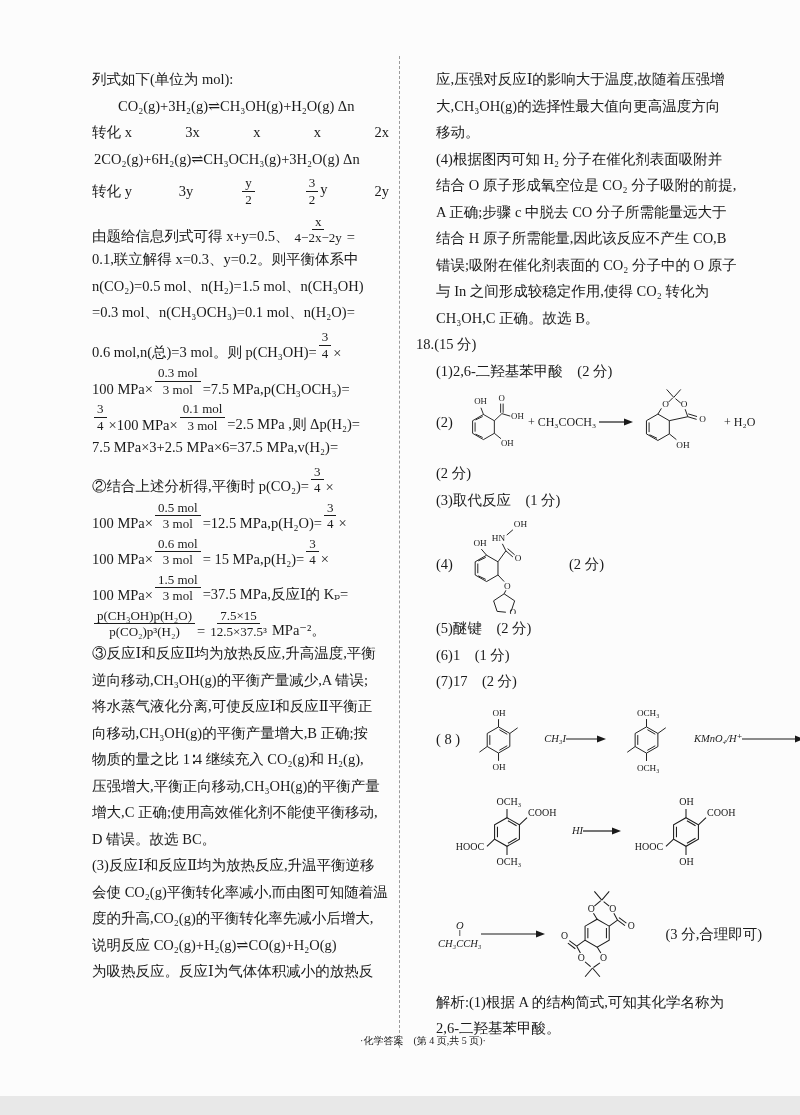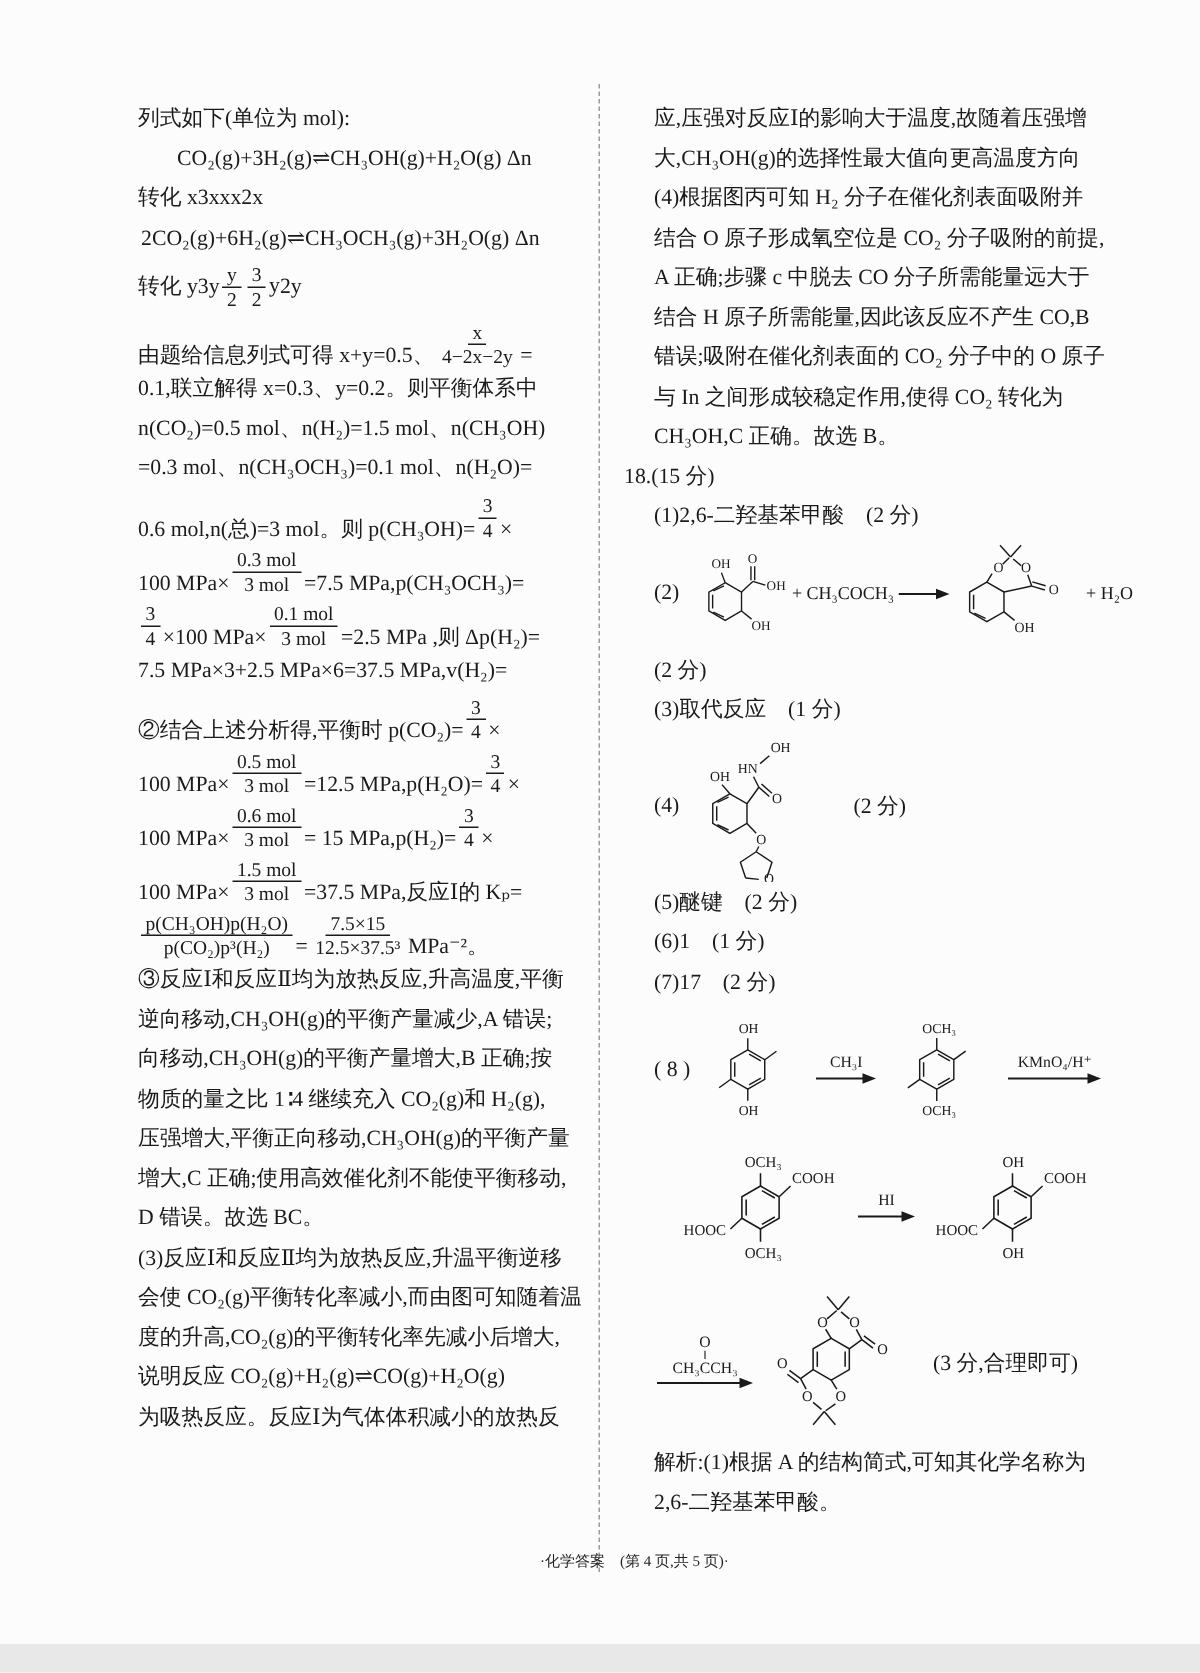--- a/index.html
+++ b/index.html
@@ -5,38 +5,38 @@
   html,body{margin:0;padding:0;background:#e8e8e8;}
   .page{position:relative;width:800px;height:1096px;background:#fcfcfc;overflow:hidden;
         font-family:"Liberation Serif","DejaVu Serif",serif;color:#1a1a1a;}
   .divider{position:absolute;left:399px;top:56px;height:992px;width:0;
            border-left:1px dashed #9a9a9a;}
   .col{position:absolute;top:66px;font-size:14.5px;}
   .col-left{left:92px;width:303px;}
   .col-right{left:416px;width:326px;}
   .ln{line-height:26.5px;min-height:26.5px;white-space:nowrap;}
   .segln{display:flex;align-items:flex-end;min-height:36px;line-height:normal;}
-  .cols{display:flex;align-items:center;padding-right:6px;font-family:Liberation Serif, serif;}
+  .cols{display:flex;justify-content:space-between;align-items:center;padding-right:6px;font-family:Liberation Serif, serif;}
   .cols.tall{min-height:38px;}
   .eq1{margin-left:26px;}
   .eq2{margin-left:2px;}
   .frac{display:inline-flex;flex-direction:column;align-items:center;vertical-align:middle;
         margin:0 2px;font-size:13px;line-height:1.2;}
   .frac .num{border-bottom:1px solid #1a1a1a;padding:0 3px;display:block;}
   .frac .den{display:block;padding:0 3px;}
   .col-right .ln{padding-left:20px;}
   .col-right .ln.hang{padding-left:0;}
   .scheme{display:flex;align-items:center;margin-left:20px;}
   .scheme .qlabel{font-size:14.5px;margin-right:2px;flex:none;}
   .scheme .score{font-size:14.5px;margin-left:14px;flex:none;}
   .plus-term{font-size:12px;margin:0 1px;flex:none;}
   svg.struct{flex:none;}
   svg.struct path, svg.struct line, svg.struct polygon.ring{stroke:#1a1a1a;stroke-width:1.1;fill:none;}
   svg.struct text{fill:#1a1a1a;stroke:none;font-size:10.5px;font-family:"Liberation Serif","DejaVu Serif",serif;}
-  .rxn-arrow{display:inline-flex;flex-direction:column;align-items:center;margin:0 2px;flex:none;}
+  .rxn-arrow{display:inline-flex;flex-direction:row;align-items:center;margin:0 2px;flex:none;font-style:italic;}
   .rxn-arrow .lbl{font-size:10.5px;line-height:1.1;margin-bottom:1px;}
   .rxn-arrow .stack{display:flex;flex-direction:column;align-items:center;font-size:10.5px;line-height:1.05;}
   .rxn-arrow .stack .dbl{font-size:8px;line-height:0.8;}
   .footer{position:absolute;top:1034px;left:0;width:100%;box-sizing:border-box;
           padding-left:46px;text-align:center;font-size:10px;color:#222;}
   #s2{height:76px;}
   #s4{height:102px;}
   #s8r1{height:86px;margin-top:2px;}
   #s8r2{height:98px;padding-left:8px;}
   #s8r3{height:108px;}
@@ -161,37 +161,39 @@
         </span>
         <span class="txt">=</span>
         <span class="frac">
           <span class="num">7.5×15</span>
           <span class="den">12.5×37.5³</span>
         </span>
         <span class="txt">MPa⁻²。</span>
       </div>
       <div class="ln">③反应Ⅰ和反应Ⅱ均为放热反应,升高温度,平衡</div>
       <div class="ln">逆向移动,CH₃OH(g)的平衡产量减少,A 错误;</div>
+      <div class="ln">将水蒸气液化分离,可使反应Ⅰ和反应Ⅱ平衡正</div>
       <div class="ln">向移动,CH₃OH(g)的平衡产量增大,B 正确;按</div>
       <div class="ln">物质的量之比 1∶4 继续充入 CO₂(g)和 H₂(g),</div>
       <div class="ln">压强增大,平衡正向移动,CH₃OH(g)的平衡产量</div>
       <div class="ln">增大,C 正确;使用高效催化剂不能使平衡移动,</div>
       <div class="ln">D 错误。故选 BC。</div>
       <div class="ln">(3)反应Ⅰ和反应Ⅱ均为放热反应,升温平衡逆移</div>
       <div class="ln">会使 CO₂(g)平衡转化率减小,而由图可知随着温</div>
       <div class="ln">度的升高,CO₂(g)的平衡转化率先减小后增大,</div>
       <div class="ln">说明反应 CO₂(g)+H₂(g)⇌CO(g)+H₂O(g)</div>
       <div class="ln">为吸热反应。反应Ⅰ为气体体积减小的放热反</div>
     </div>
 
   <div class="col col-right">
 
     <div>
         <div class="ln">应,压强对反应Ⅰ的影响大于温度,故随着压强增</div>
         <div class="ln">大,CH₃OH(g)的选择性最大值向更高温度方向</div>
+        <div class="ln">移动。</div>
         <div class="ln">(4)根据图丙可知 H₂ 分子在催化剂表面吸附并</div>
         <div class="ln">结合 O 原子形成氧空位是 CO₂ 分子吸附的前提,</div>
         <div class="ln">A 正确;步骤 c 中脱去 CO 分子所需能量远大于</div>
         <div class="ln">结合 H 原子所需能量,因此该反应不产生 CO,B</div>
         <div class="ln">错误;吸附在催化剂表面的 CO₂ 分子中的 O 原子</div>
         <div class="ln">与 In 之间形成较稳定作用,使得 CO₂ 转化为</div>
         <div class="ln">CH₃OH,C 正确。故选 B。</div>
         <div class="ln hang">18.(15 分)</div>
         <div class="ln">(1)2,6-二羟基苯甲酸　(2 分)</div>
       </div>

